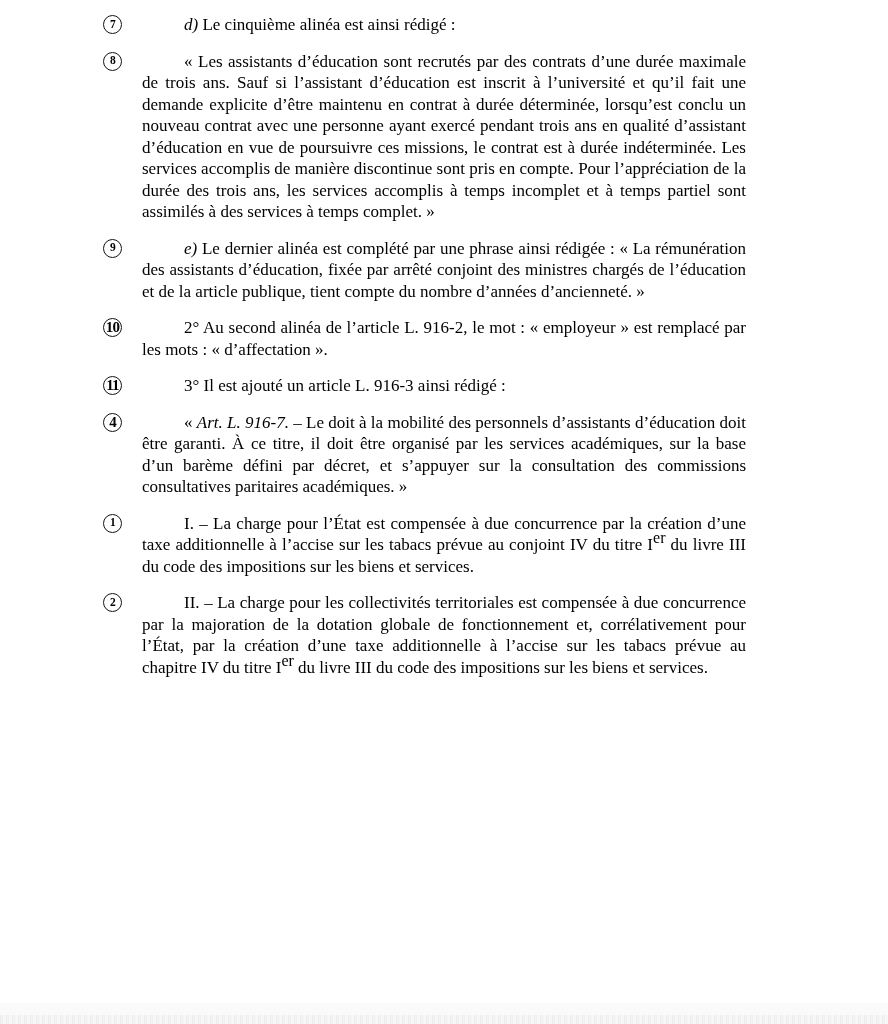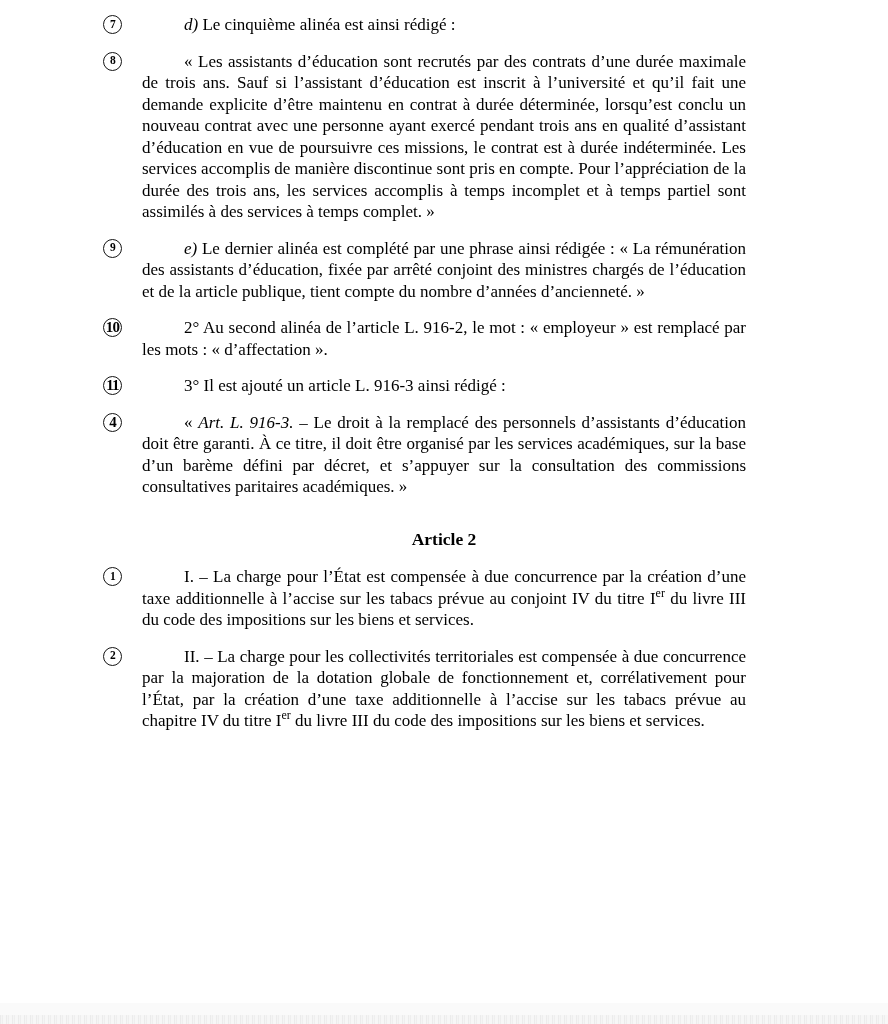--- a/index.html
+++ b/index.html
@@ -43,21 +43,21 @@
     justify-content: center;
     font-size: 11.5px;
     line-height: 1;
     font-weight: 600;
     letter-spacing: -0.5px;
     background: #ffffff;
   }
   .circle-num.small { font-size: 15px; letter-spacing: -0.8px; }
   .it { font-style: italic; }
   sup.ord {
-    font-size: 12px;
+    font-size: 16px;
     line-height: 0;
     vertical-align: super;
     letter-spacing: 0;
   }
   .article-heading {
     margin: 31px 0 16px 0;
     text-align: center;
     font-weight: bold;
     font-size: 17.5px;
   }
@@ -107,24 +107,23 @@
       <p class="para"><span>2° Au second alinéa de l’article L. 916-2, le mot : « employeur » est remplacé par les mots : « d’affectation ».</span></p>
     </div>
 
     <div class="block">
       <span class="circle-num small">11</span>
       <p class="para"><span>3° Il est ajouté un article L. 916-3 ainsi rédigé :</span></p>
     </div>
 
     <div class="block">
       <span class="circle-num small">4</span>
-      <p class="para"><span>« </span><span class="it">Art. L. 916-3.</span><span> – Le droit à la remplacé des personnels d’assistants d’éducation doit être garanti. À ce titre, il doit être organisé par les services académiques, sur la base d’un barème défini par décret, et s’appuyer sur la consultation des commissions consultatives paritaires académiques. »</span></p>
+      <p class="para"><span>« </span><span class="it">Art. L. 916-7.</span><span> – Le doit à la mobilité des personnels d’assistants d’éducation doit être garanti. À ce titre, il doit être organisé par les services académiques, sur la base d’un barème défini par décret, et s’appuyer sur la consultation des commissions consultatives paritaires académiques. »</span></p>
     </div>
 
-    <h2 class="article-heading">Article 2</h2>
 
     <div class="block">
       <span class="circle-num">1</span>
       <p class="para"><span>I. – La charge pour l’État est compensée à due concurrence par la création d’une taxe additionnelle à l’accise sur les tabacs prévue au conjoint IV du titre I</span><sup class="ord">er</sup><span> du livre III du code des impositions sur les biens et services.</span></p>
     </div>
 
     <div class="block">
       <span class="circle-num">2</span>
       <p class="para"><span>II. – La charge pour les collectivités territoriales est compensée à due concurrence par la majoration de la dotation globale de fonctionnement et, corrélativement pour l’État, par la création d’une taxe additionnelle à l’accise sur les tabacs prévue au chapitre IV du titre I</span><sup class="ord">er</sup><span> du livre III du code des impositions sur les biens et services.</span></p>
     </div>

